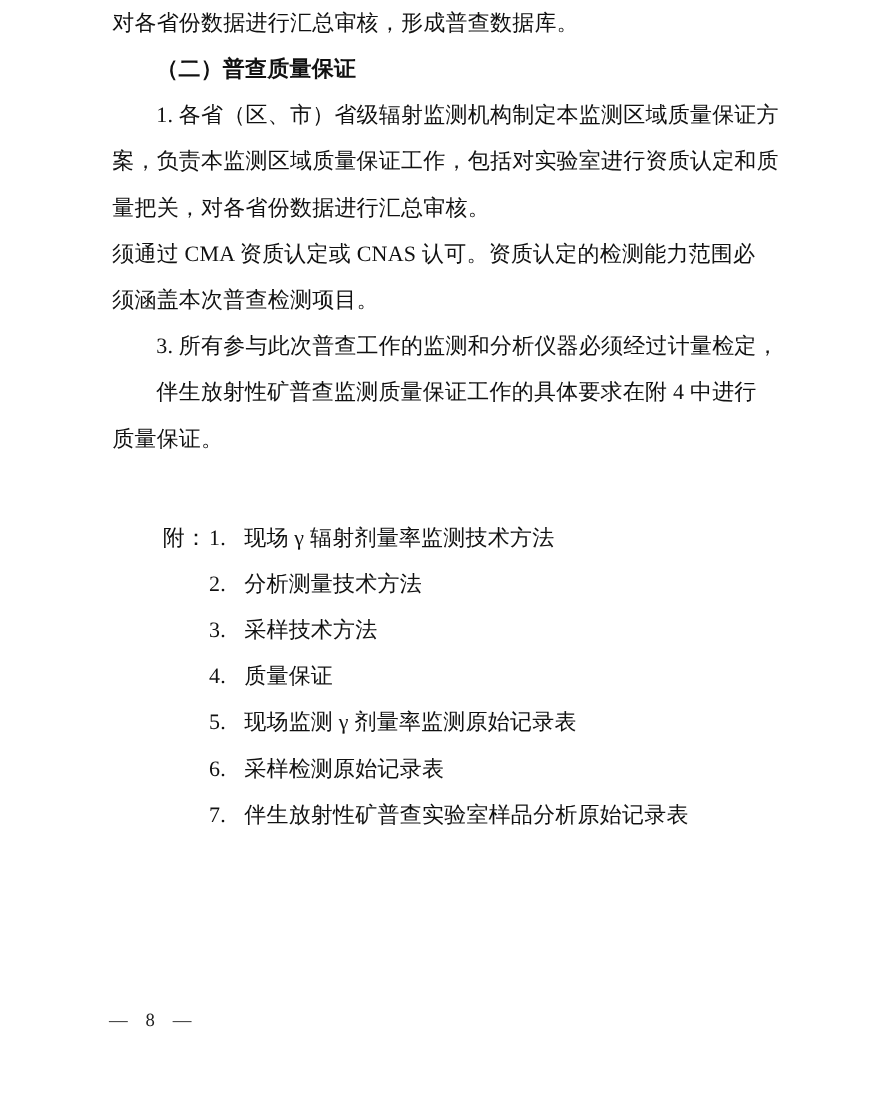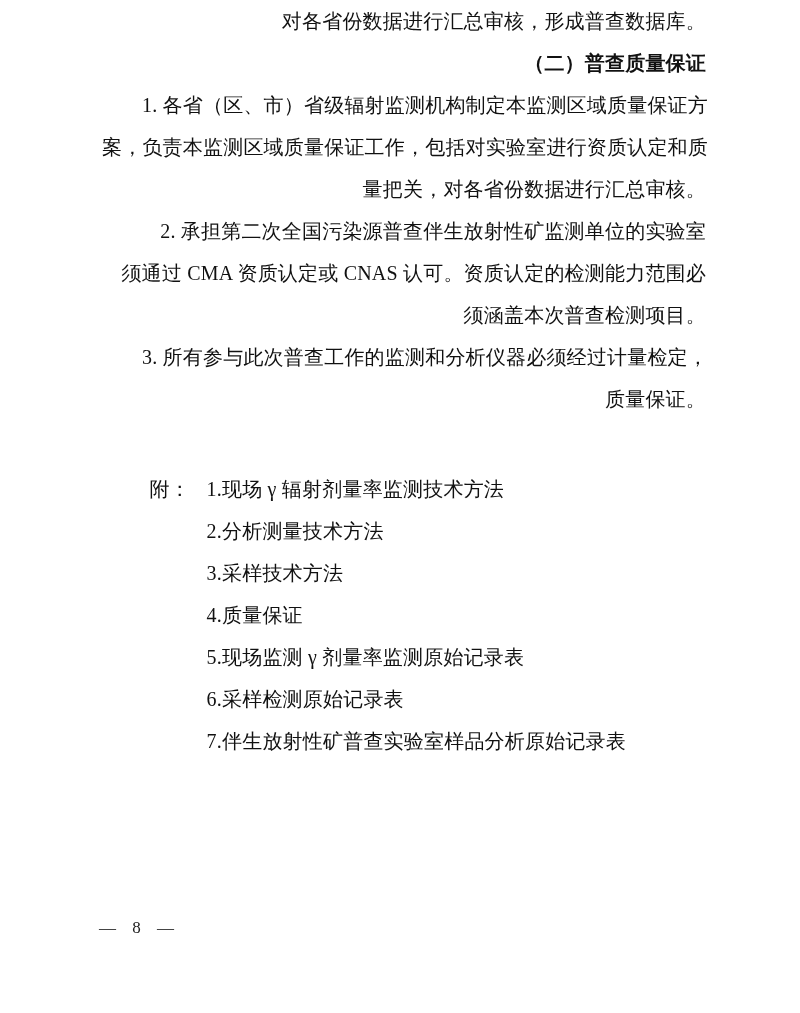--- a/index.html
+++ b/index.html
@@ -8,21 +8,20 @@
     background: #ffffff;
   }
   .page {
     position: relative;
     width: 800px;
     height: 1013px;
     background: #ffffff;
     font-family: "Liberation Serif", "DejaVu Serif", serif;
     color: #111111;
     overflow: hidden;
-    text-align: right;
   }
   .content {
     position: absolute;
     left: 102px;
     top: 0;
     width: 604px;
   }
   .line {
     font-size: 20px;
     line-height: 42px;
@@ -64,24 +63,24 @@
 </head>
 <body>
 
 <div class="page">
   <div class="content">
     <div class="line">对各省份数据进行汇总审核，形成普查数据库。</div>
     <div class="line indent heading">（二）普查质量保证</div>
     <div class="line indent">1. 各省（区、市）省级辐射监测机构制定本监测区域质量保证方</div>
     <div class="line">案，负责本监测区域质量保证工作，包括对实验室进行资质认定和质</div>
     <div class="line">量把关，对各省份数据进行汇总审核。</div>
-    <div class="line indent">2. 承担第二次全国污染源普查伴生放射性矿监测单位的实验室</div>
     <div class="line">须通过 CMA 资质认定或 CNAS 认可。资质认定的检测能力范围必</div>
     <div class="line">须涵盖本次普查检测项目。</div>
     <div class="line indent">3. 所有参与此次普查工作的监测和分析仪器必须经过计量检定，</div>
+    <div class="line indent">伴生放射性矿普查监测质量保证工作的具体要求在附 4 中进行</div>
     <div class="line">质量保证。</div>
 
     <div class="att-block">
       <div class="att-row">
         <span class="att-label">附：</span>
         <span class="att-num">1.</span>
         <span class="att-title">现场 γ 辐射剂量率监测技术方法</span>
       </div>
       <div class="att-row">
         <span class="att-label"></span>

